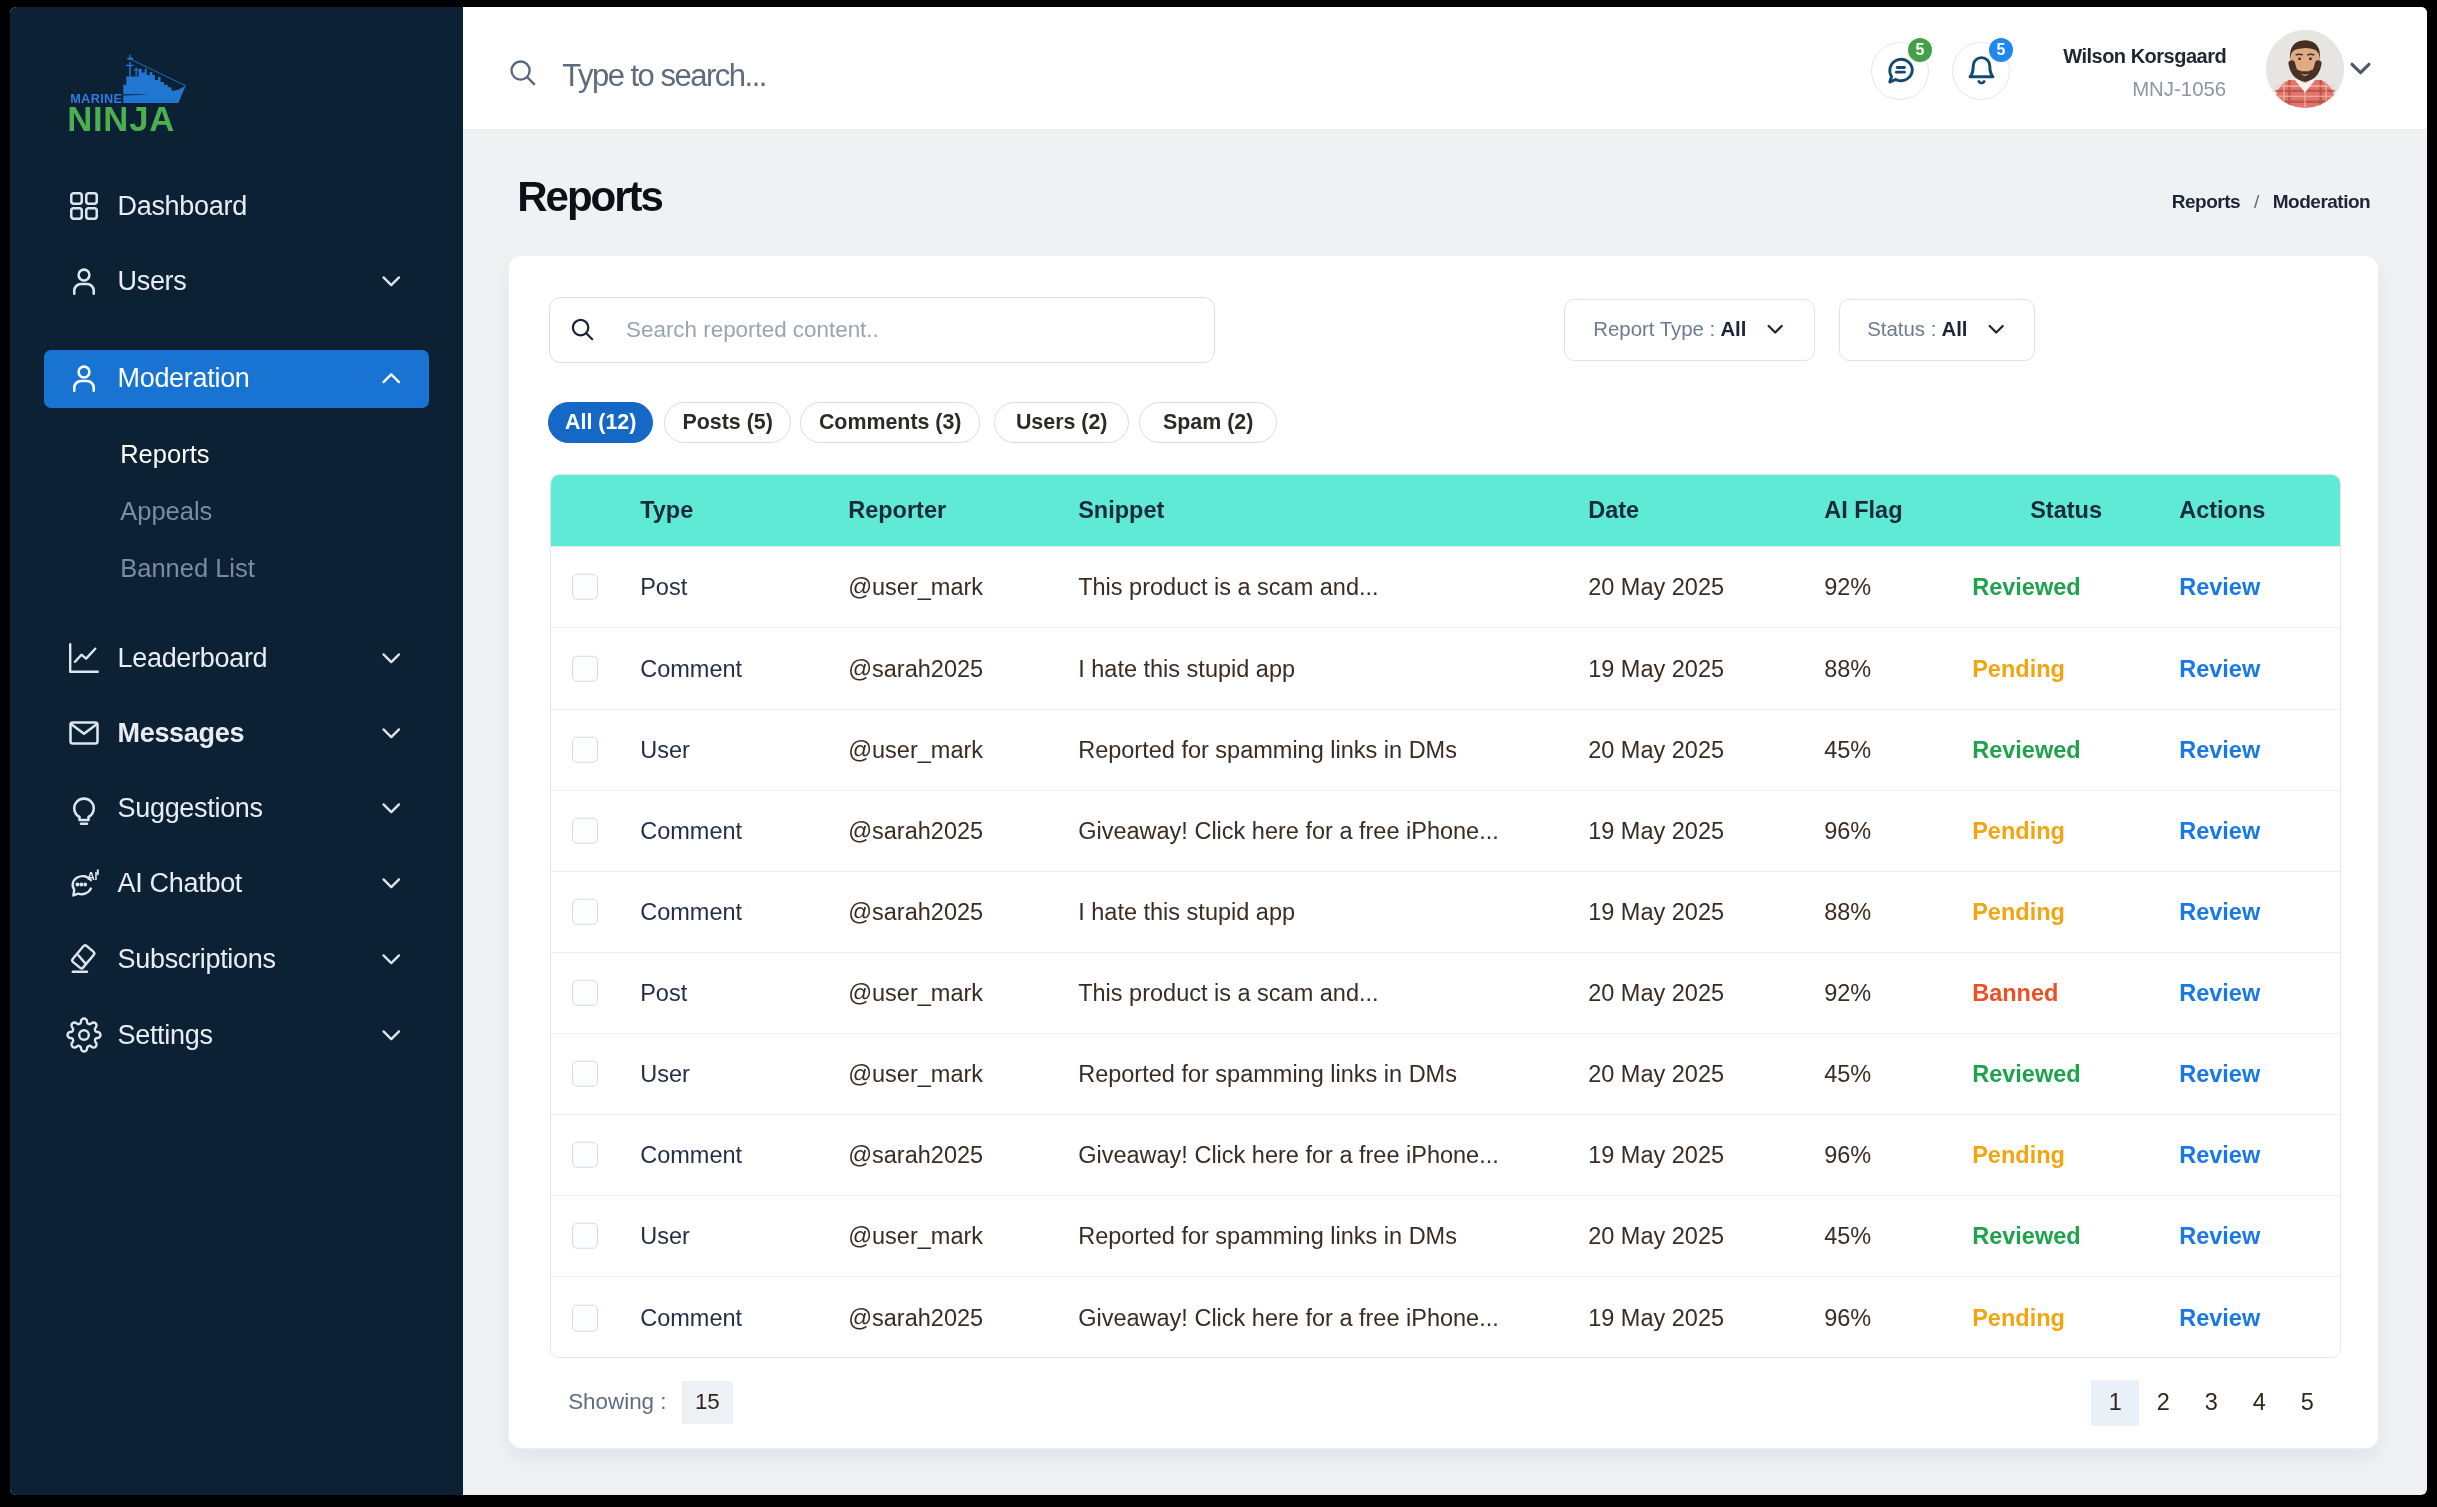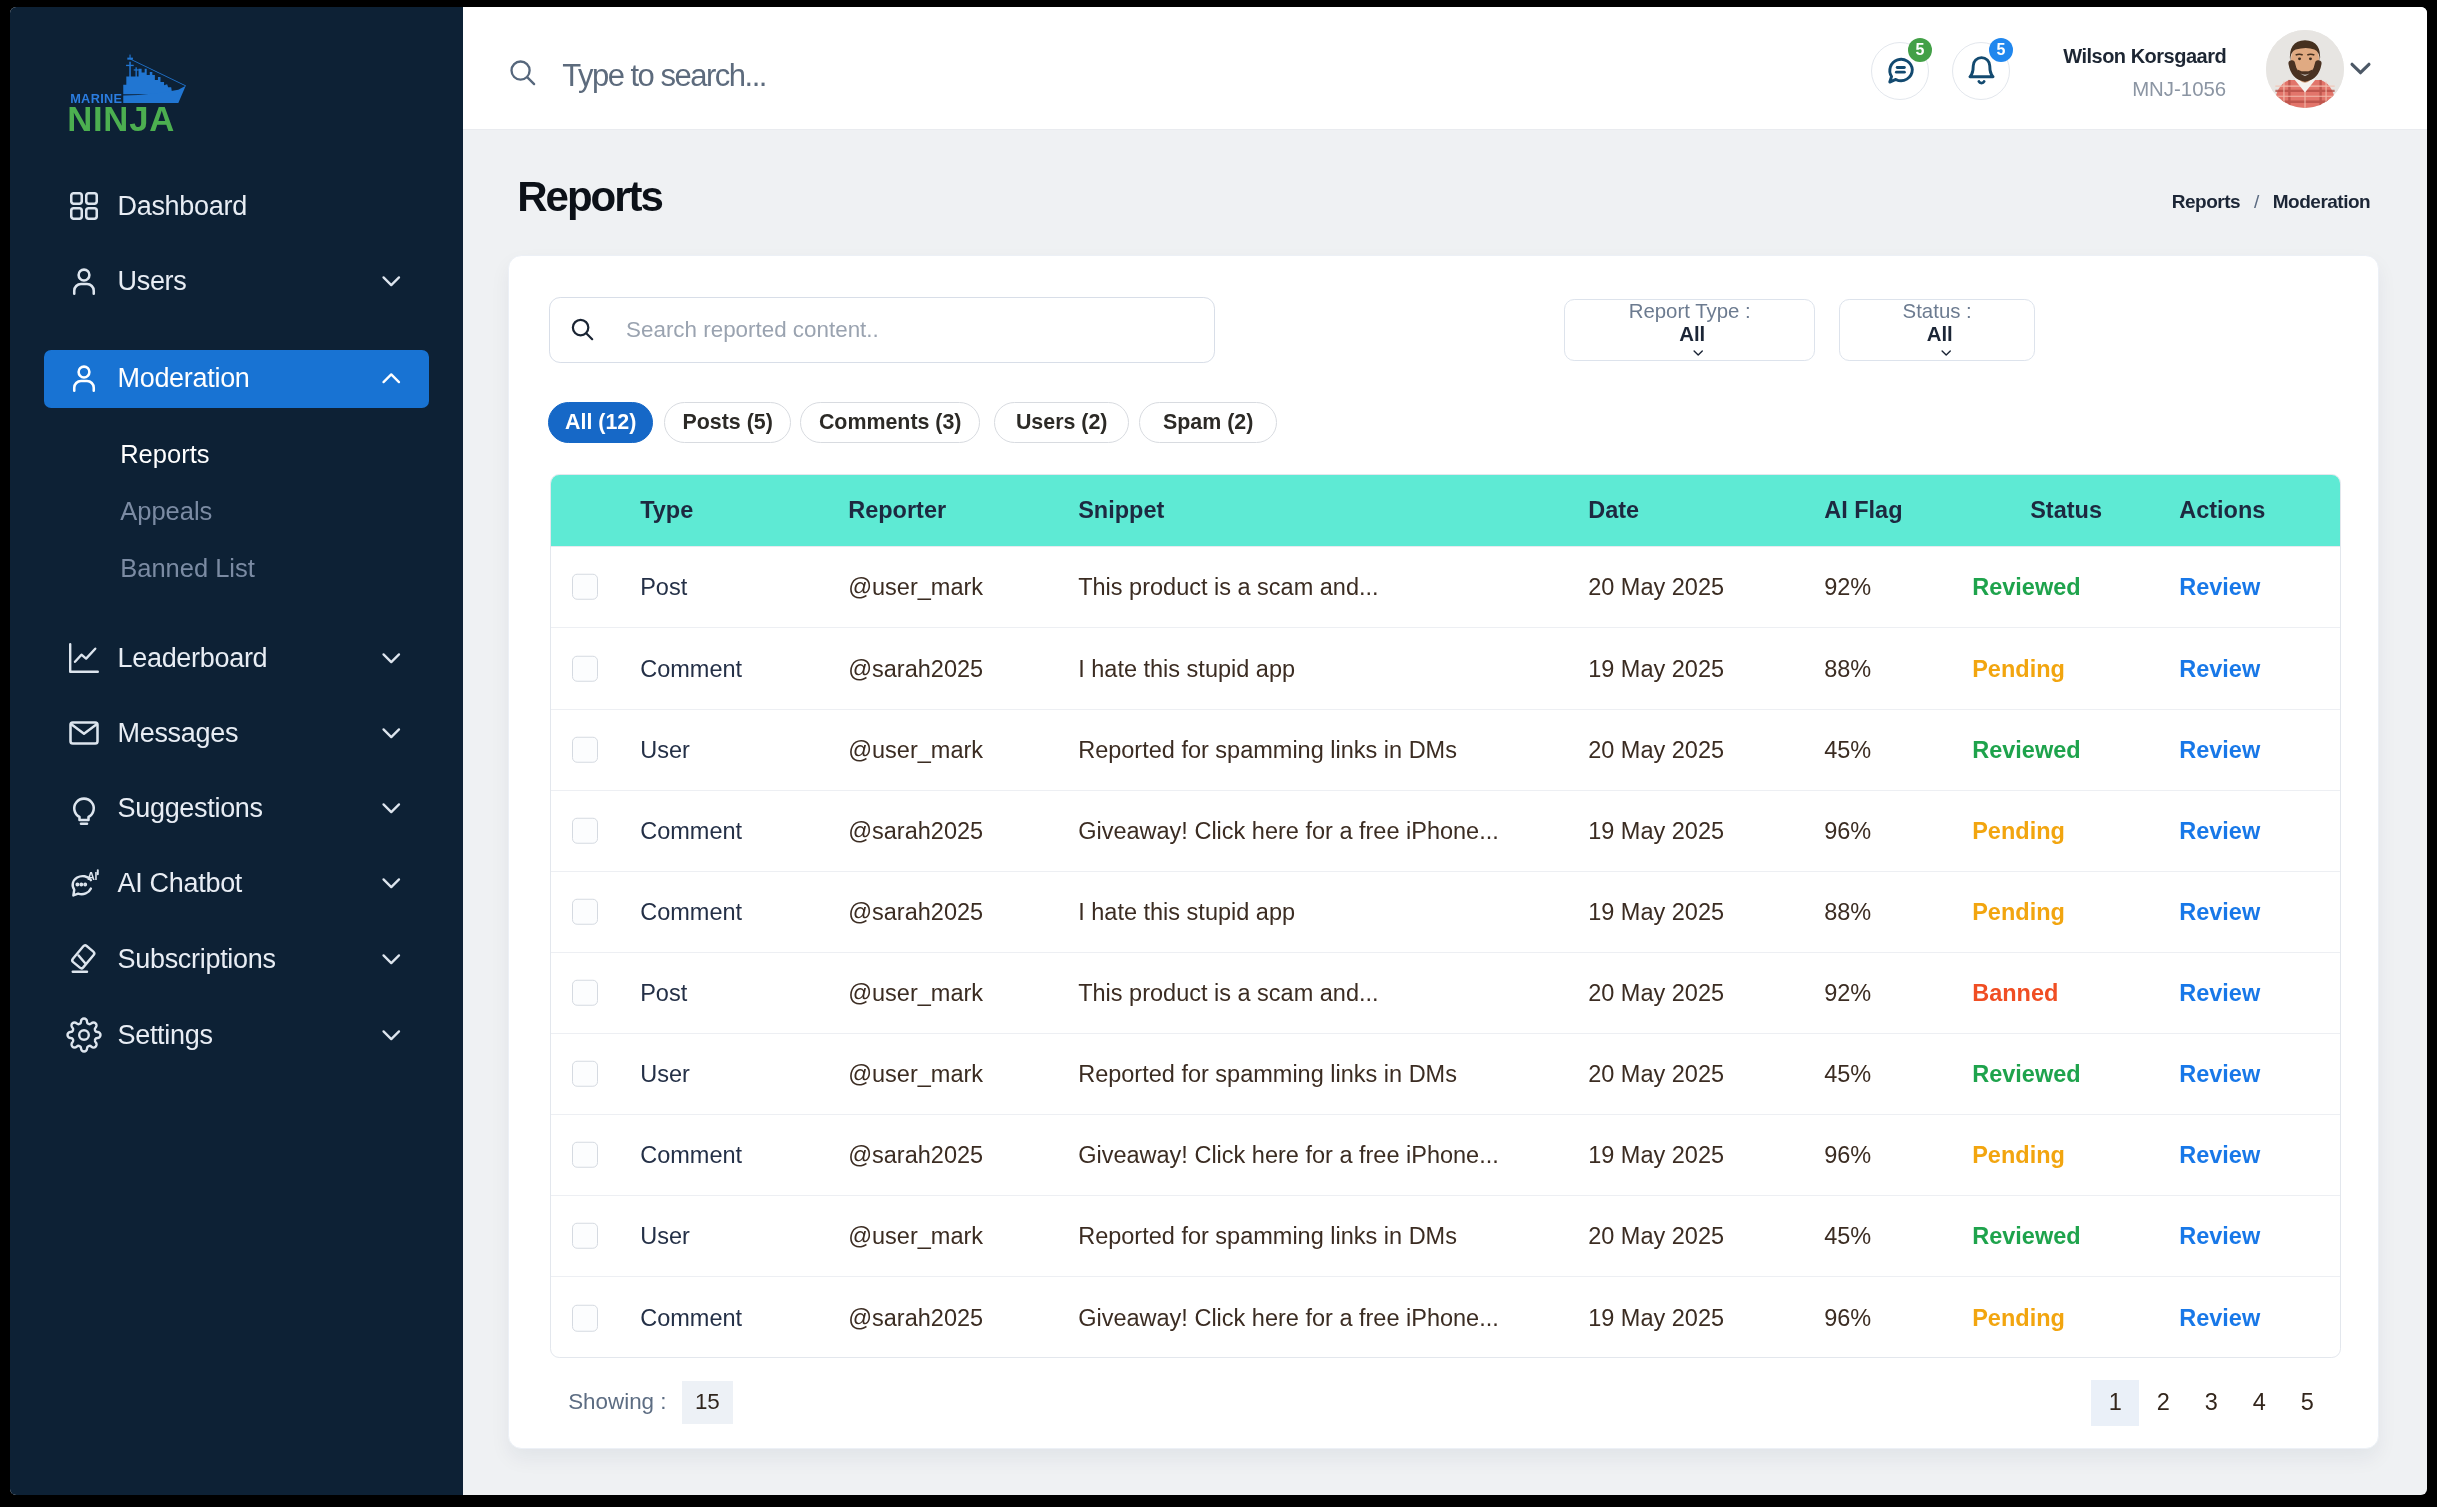--- a/index.html
+++ b/index.html
@@ -30,21 +30,21 @@
   #hchev { position:absolute; right:52px; top:47px; width:29px; height:29px; color:#4c5866; }
   
   #title { position:absolute; left:507px; top:166px; font-size:42px; font-weight:bold; color:#0c1118; letter-spacing:-2px; }
   #crumb { position:absolute; right:57px; top:184px; font-size:19px; font-weight:bold; color:#1c2636; letter-spacing:-0.5px; }
   #crumb .sep { color:#5a6a80; font-weight:normal; padding:0 9.2px; }
   #card { position:absolute; left:498px; top:248px; width:1871px; height:1194px; background:#fff; border-radius:13.3px; border:1px solid #ecf0f6; box-shadow:0 9.2px 20.4px rgba(25,39,62,.06); }
   
   #csearch { position:absolute; left:40px; top:41px; width:666px; height:66px; border:1.5px solid #d8dee8; border-radius:11.2px; display:flex; align-items:center; }
   #csearch svg { width:26.5px; height:26.5px; margin-left:18.4px; color:#1a2433; }
   #csearch .ph { font-size:22.4px; color:#9aa3b0; margin-left:31px; }
-  .drop { position:absolute; top:43px; height:62px; border:1.5px solid #dde3ec; border-radius:10.2px; display:flex; align-items:center; justify-content:center; font-size:20.4px; color:#6c7b90; white-space:nowrap;flex-direction:column; }
+  .drop { position:absolute; top:43px; height:62px; border:1.5px solid #dde3ec; border-radius:10.2px; display:flex; align-items:center; justify-content:center; font-size:20.4px; color:#6c7b90; white-space:nowrap; }
   .drop b { color:#1b2536; margin-left:5.1px; }
   .drop svg { width:22.4px; height:22.4px; margin-left:17.3px; color:#1b2536; }
   
   .chip { position:absolute; top:146px; height:41px; border-radius:20.4px; display:flex; align-items:center; justify-content:center; font-size:21.4px; font-weight:bold; color:#2c2a26; background:#fff; border:1px solid #d8dbe0; }
   .chip.on { background:#1668c7; border-color:#1668c7; color:#fff; }
   
   #tbl { position:absolute; left:41px; top:218px; width:1791px; height:884px; border:1px solid #e3e7ed; border-radius:9.2px; overflow:hidden; background:#fff; }
   #thead { position:absolute; left:0; top:0; width:100%; height:72px; background:#5eead4; border-bottom:1px solid #e7eaef; }
   #thead span { position:absolute; top:50%; transform:translateY(-50%); font-size:23.5px; font-weight:bold; color:#1d2940; }
   .row { position:absolute; left:0; width:100%; height:81px; border-bottom:1px solid #edeff3; }
@@ -204,21 +204,21 @@
             <path d="M2.8 2.8 L2.8 21.2 L21.2 21.2"></path>
             <path d="M6 14.5 L10.3 9.8 L13.4 12.4 L19.5 5.8"></path>
           </svg>
         </span>
       <span class="lbl">Leaderboard</span>
       <span class="chev"><svg viewBox="0 0 24 24" fill="none" stroke="currentColor" stroke-width="2.1" stroke-linecap="round" stroke-linejoin="round">
             <path d="M5 8.5 L12 15.5 L19 8.5"></path>
           </svg></span>
     </div>
 
-    <div class="mi" style="left:56px; top:711px; height:31px; width:367px;">
+    <div class="mi" style="left:56px; top:711px; height:31px; width:367px;font-weight:bold;">
       <span class="ic">
           <svg viewBox="0 0 24 24" fill="none" stroke="currentColor" stroke-width="1.7" stroke-linecap="round" stroke-linejoin="round">
             <rect x="3" y="5" width="18" height="14" rx="1.5"></rect>
             <path d="M4 6.5 L12 12.5 L20 6.5"></path>
           </svg>
         </span>
       <span class="lbl">Messages</span>
       <span class="chev"><svg viewBox="0 0 24 24" fill="none" stroke="currentColor" stroke-width="2.1" stroke-linecap="round" stroke-linejoin="round">
             <path d="M5 8.5 L12 15.5 L19 8.5"></path>
           </svg></span>

